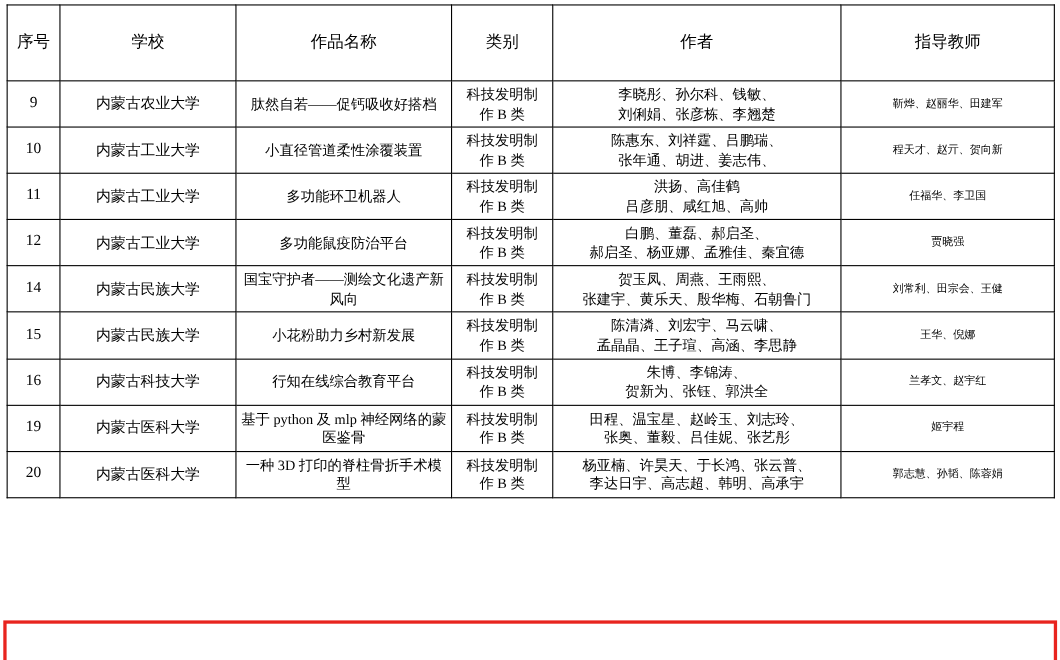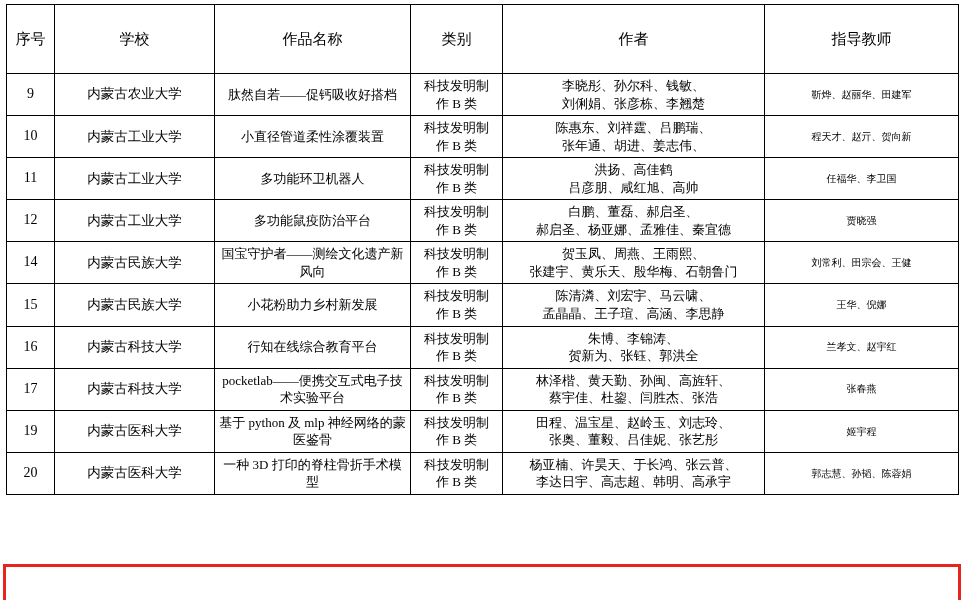--- a/index.html
+++ b/index.html
@@ -171,30 +171,20 @@
         <td class="idx">16</td>
         <td class="school">内蒙古科技大学</td>
         <td class="work">行知在线综合教育平台</td>
         <td class="category">科技发明制
 作 B 类</td>
         <td class="authors">朱博、李锦涛、
 贺新为、张钰、郭洪全</td>
         <td class="teachers">兰孝文、赵宇红</td>
       </tr>
       <tr>
-        <td class="idx">17</td>
-        <td class="school">内蒙古科技大学</td>
-        <td class="work">pocketlab——便携交互式电子技术实验平台</td>
-        <td class="category">科技发明制
-作 B 类</td>
-        <td class="authors">林泽楷、黄天勤、孙闽、高旌轩、
-蔡宇佳、杜鋆、闫胜杰、张浩</td>
-        <td class="teachers">张春燕</td>
-      </tr>
-      <tr>
         <td class="idx">19</td>
         <td class="school">内蒙古医科大学</td>
         <td class="work">基于 python 及 mlp 神经网络的蒙医鉴骨</td>
         <td class="category">科技发明制
 作 B 类</td>
         <td class="authors">田程、温宝星、赵岭玉、刘志玲、
 张奥、董毅、吕佳妮、张艺彤</td>
         <td class="teachers">姬宇程</td>
       </tr>
       <tr>

